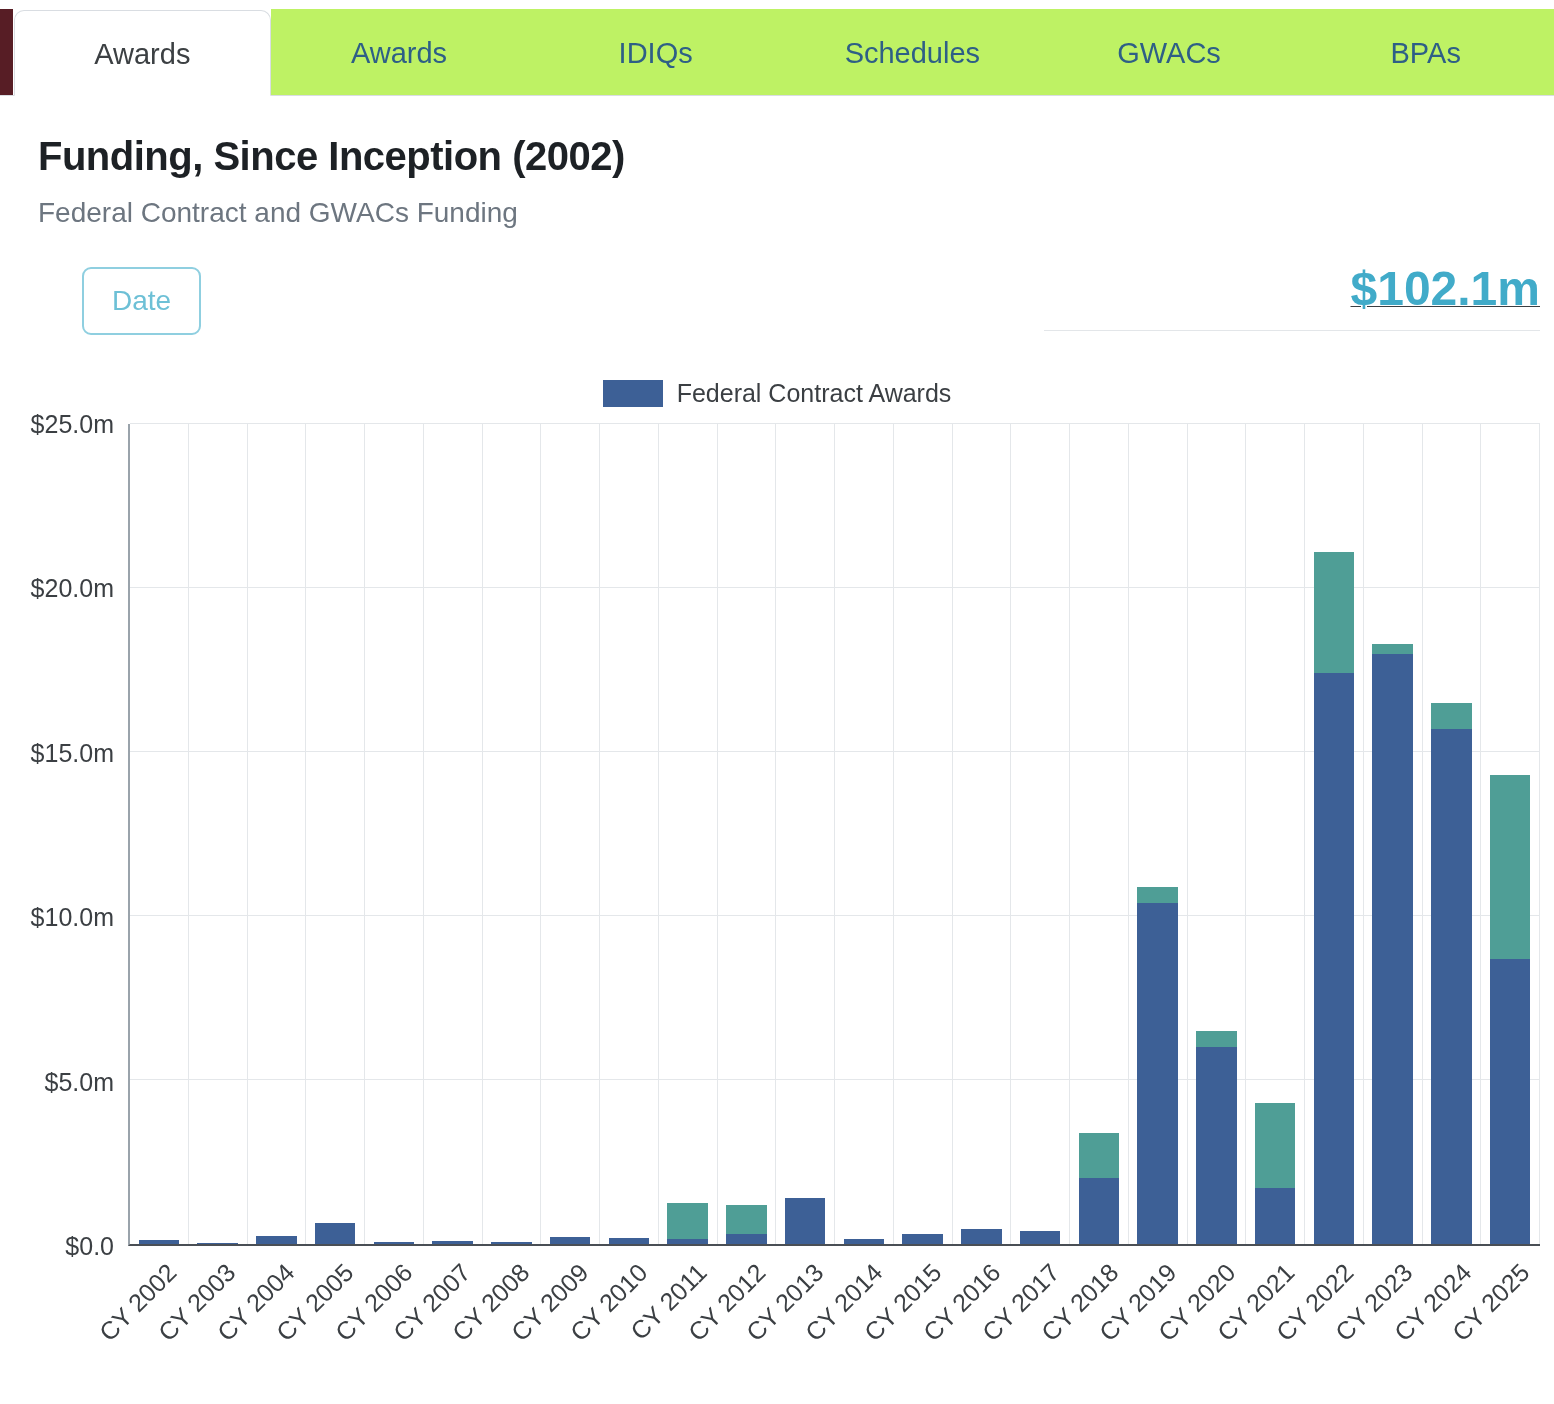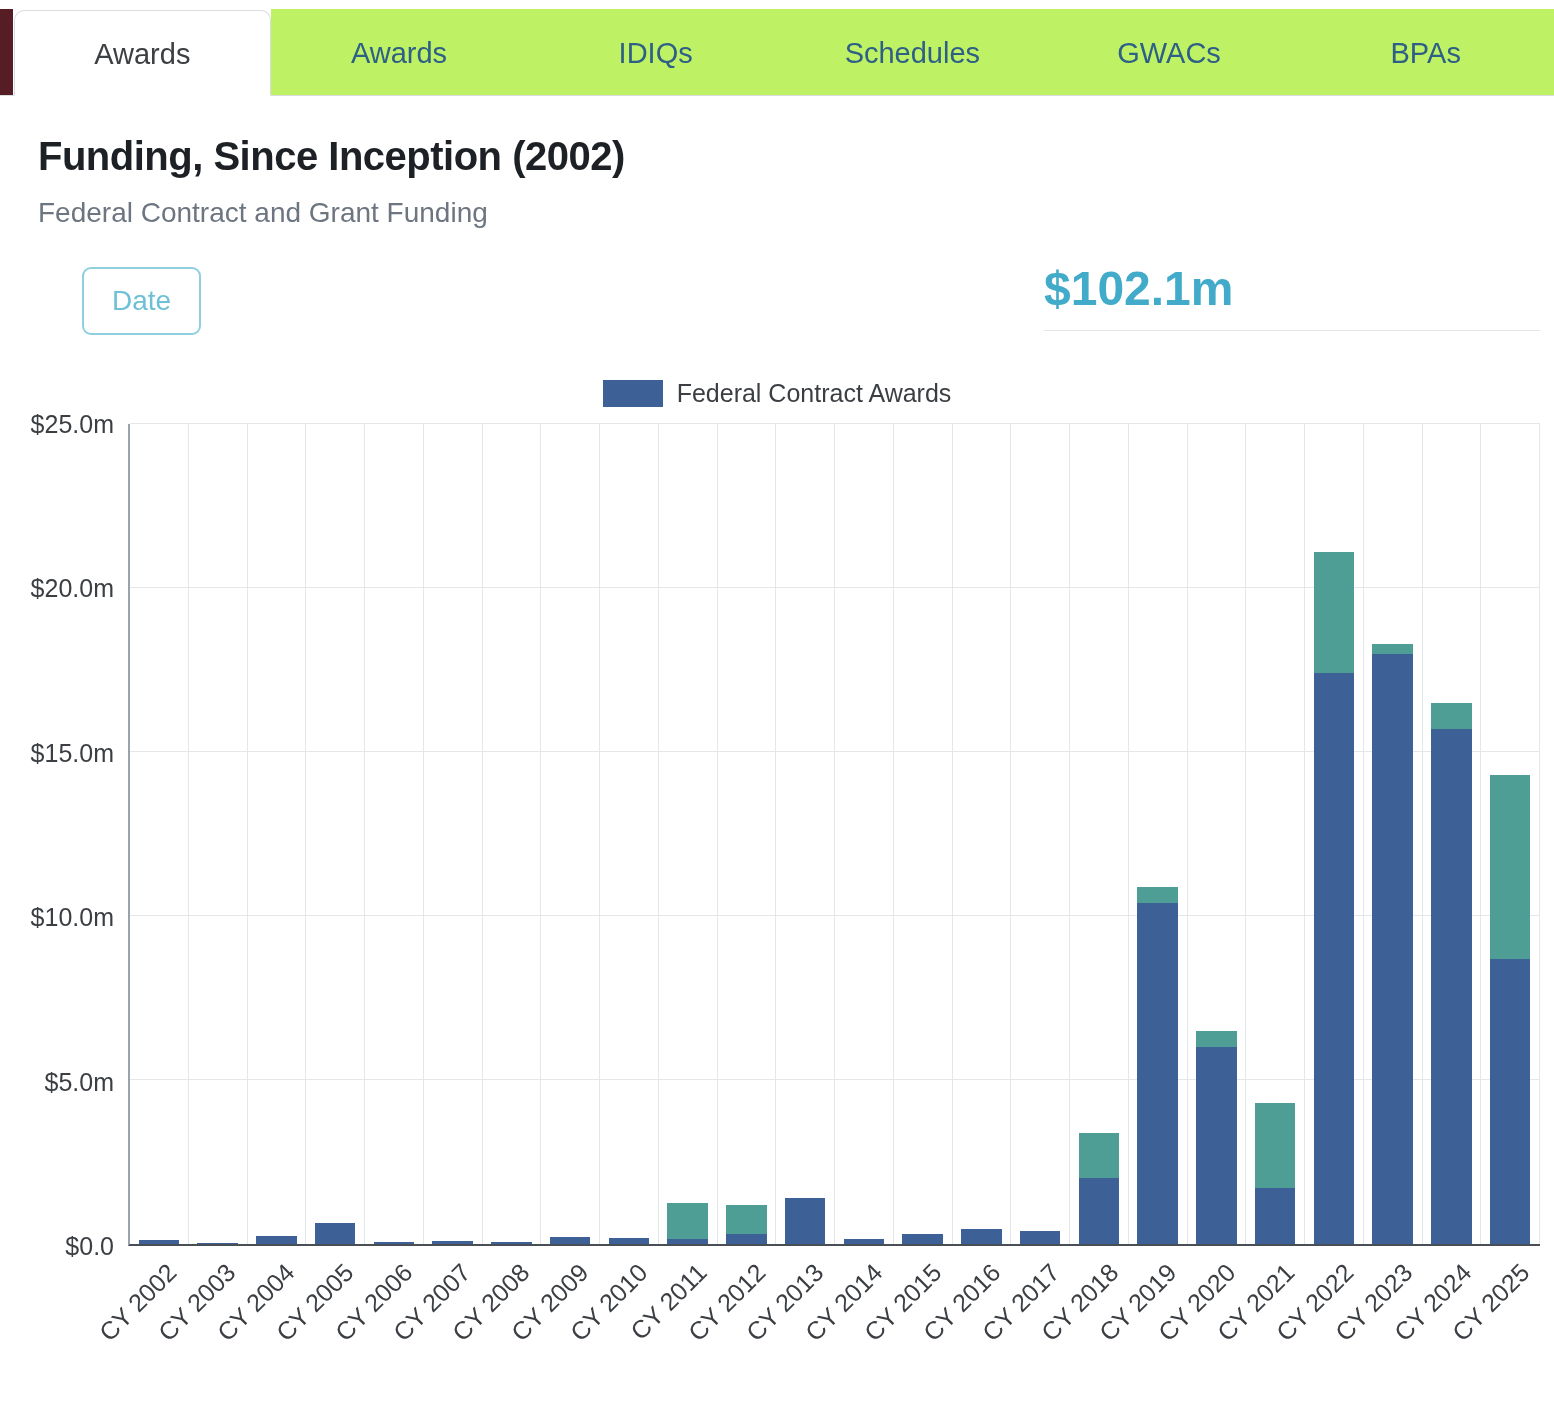--- a/index.html
+++ b/index.html
@@ -84,24 +84,25 @@
     font-size: 28px;
     background: #ffffff;
     cursor: pointer;
     max-width: 480px;
     white-space: nowrap;
   }
   .date-filter .prefix { color: #6dc0d6; }
   .date-filter .value  { color: #3fa9c9; font-weight: bold; overflow: hidden; text-overflow: ellipsis; }
   .total-block {
     width: 496px;
-    text-align: left;
+    text-align: right;
     padding-bottom: 14px;
     border-bottom: 1px solid #e3e6e9;
     margin-top: -6px;
+    text-decoration: underline;
   }
   .total-value {
     font-size: 48px;
     font-weight: bold;
     color: #41abc9;
   }
 
   
   .legend {
     display: flex;
@@ -183,21 +184,21 @@
   <div class="tab active">Awards</div>
   <div class="tab">Awards</div>
   <div class="tab">IDIQs</div>
   <div class="tab">Schedules</div>
   <div class="tab">GWACs</div>
   <div class="tab">BPAs</div>
 </div>
 
 <div class="page-head">
   <h1 class="page-title">Funding, Since Inception (2002)</h1>
-  <p class="page-subtitle">Federal Contract and Grant Funding</p>
+  <p class="page-subtitle">Federal Contract and GWACs Funding</p>
 </div>
 
 <div class="controls-row">
   <div class="date-filter">
     <span class="prefix">Date</span>
   </div>
   <div class="total-block">
     <span class="total-value">$102.1m</span>
   </div>
 </div>

